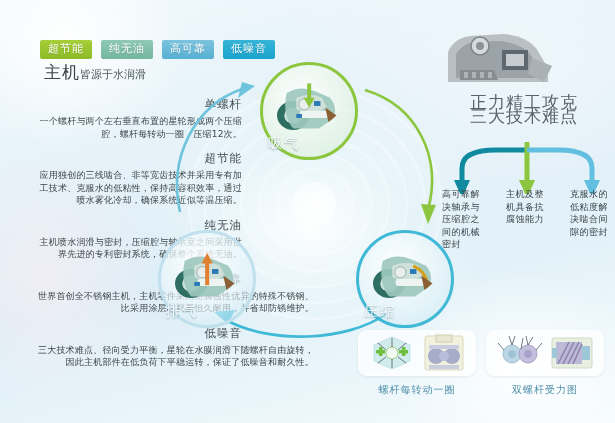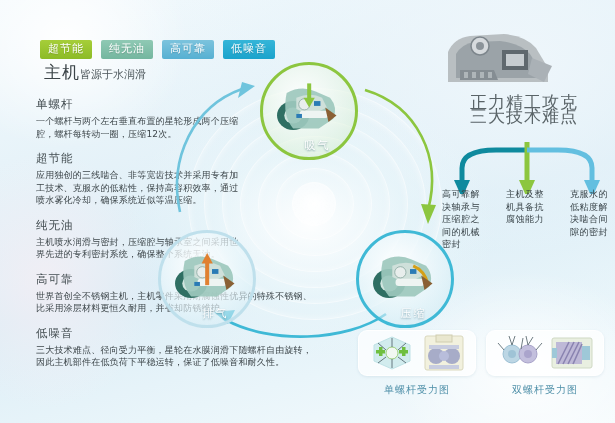--- a/index.html
+++ b/index.html
@@ -38,31 +38,31 @@
   .b0{background:linear-gradient(180deg,#a6ce39,#8cbb26);}
   .b1{background:linear-gradient(180deg,#8fc9b4,#74b69f);}
   .b2{background:linear-gradient(180deg,#7cc3dd,#56b0d2);}
   .b3{background:linear-gradient(180deg,#35b5d8,#1aa3cc);}
 
   
   .leftcol{position:absolute;left:36px;top:62px;width:206px;}
   .main-title{font-size:17px;color:#3b4448;letter-spacing:1px;line-height:20px;
      margin:0 0 12px 8px;font-weight:normal;}
   .main-title .sub{font-size:11px;letter-spacing:0px;color:#4c565b;}
-  .sec{margin:0 0 11px 0;}
+  .sec{margin:0 0 11px 0;text-align:right;}
   .sec h3{margin:0 0 3px 0;font-size:11.5px;font-weight:normal;color:#444e52;letter-spacing:1px;}
   .sec p{margin:0;font-size:9px;line-height:12.5px;color:#3d464a;letter-spacing:0.2px;}
   .wide p{width:278px;}
 
   
   .cycle{position:absolute;left:150px;top:62px;width:330px;height:280px;}
   .node{position:absolute;border-radius:50%;}
   .node .ring{position:absolute;inset:0;border-radius:50%;}
-  .node .label{position:absolute;left:17px;right:0;bottom:7px;text-align:center;
-     font-size:11px;letter-spacing:2px;color:#ffffff;text-shadow:0 1px 2px rgba(0,60,80,0.45);}
+  .node .label{position:absolute;left:8px;right:0;bottom:7px;text-align:left;
+     font-size:14px;letter-spacing:2px;color:#ffffff;text-shadow:0 1px 2px rgba(0,60,80,0.45);}
   .n-intake{left:110px;top:0px;width:98px;height:98px;}
   .n-intake .ring{border:3px solid #8cc63f;background:
      radial-gradient(circle at 42% 36%, rgba(255,255,255,0.9), rgba(226,243,221,0.55) 62%, rgba(180,220,160,0.35) 100%);}
   .n-exhaust{left:8px;top:168px;width:98px;height:98px;}
   .n-exhaust .ring{border:3px solid #bfe0ec;background:
      radial-gradient(circle at 42% 36%, rgba(255,255,255,0.92), rgba(225,243,249,0.6) 62%, rgba(186,223,236,0.4) 100%);}
   .n-compress{left:206px;top:168px;width:98px;height:98px;}
   .n-compress .ring{border:3px solid #3fb9d6;background:
      radial-gradient(circle at 42% 36%, rgba(255,255,255,0.92), rgba(223,242,248,0.6) 62%, rgba(175,219,234,0.42) 100%);}
   .machine{position:absolute;left:9%;top:13%;width:82%;height:68%;}
@@ -262,21 +262,21 @@
         <svg width="46" height="38" viewBox="0 0 46 38">
           <rect x="4" y="2" width="38" height="34" rx="2" fill="#f2f1de" stroke="#d9d7bd"></rect>
           <rect x="15" y="1" width="16" height="7" fill="#e9e7cf" stroke="#cfcdb0"></rect>
           <circle cx="15" cy="22" r="8" fill="#9aa0c4" opacity="0.85"></circle>
           <circle cx="31" cy="22" r="8" fill="#9aa0c4" opacity="0.85"></circle>
           <circle cx="23" cy="22" r="5" fill="#b8bddb"></circle>
           <rect x="8" y="31" width="30" height="4" fill="#c8cde0"></rect>
           <rect x="8" y="11" width="30" height="4" fill="#c8cde0"></rect>
         </svg>
       </div>
-      <div class="ccap">单螺杆受力图</div>
+      <div class="ccap">螺杆每转动一圈</div>
     </div>
 
     <div class="card">
       <div class="cbox">
         <svg width="50" height="38" viewBox="0 0 50 38">
           <circle cx="17" cy="20" r="9" fill="#bcd6e4" stroke="#9cc0d4"></circle>
           <circle cx="33" cy="20" r="9" fill="#c3bfdd" stroke="#a8a3c9"></circle>
           <circle cx="17" cy="20" r="4" fill="#9fc3d6"></circle>
           <circle cx="33" cy="20" r="4" fill="#aaa4cc"></circle>
           <g stroke="#4a5a62" stroke-width="0.8">

